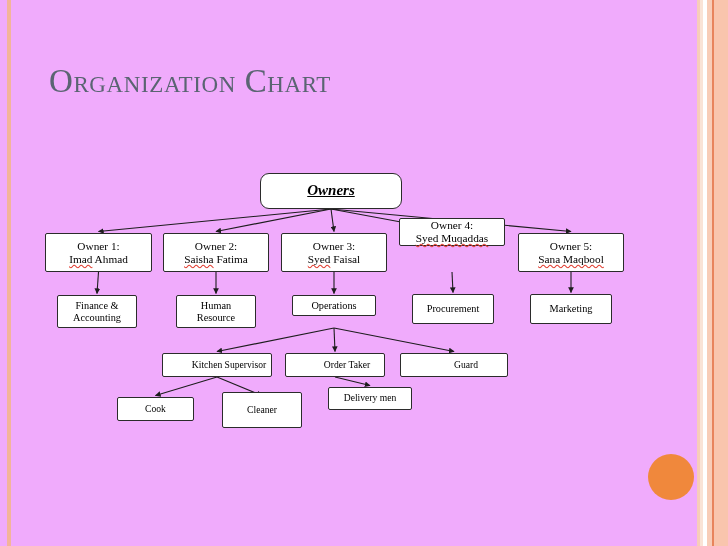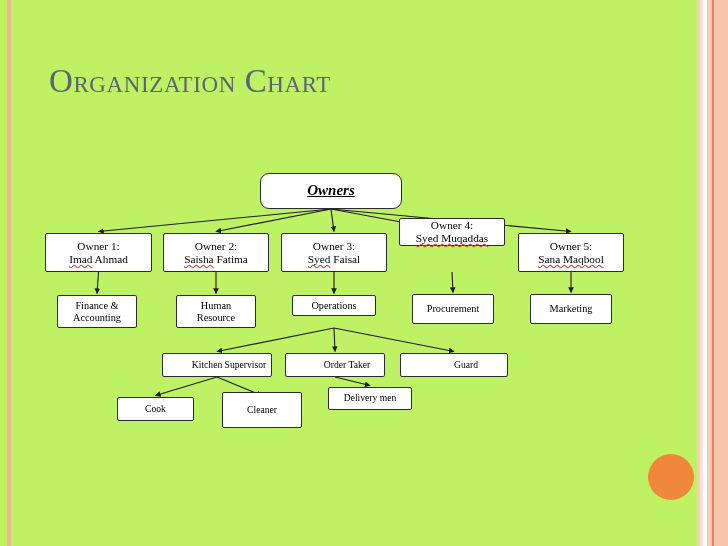--- a/index.html
+++ b/index.html
@@ -3,21 +3,21 @@
 <meta charset="utf-8">
 <style>
   html,body{margin:0;padding:0;}
   body{
     width:728px;height:546px;
     background:#ffffff;
     font-family:"Liberation Serif", serif;
     overflow:hidden;
     position:relative;
   }
-  #slide{position:absolute;left:0;top:0;width:728px;height:546px;background:#bef264;}
+  #slide{position:absolute;left:0;top:0;width:728px;height:546px;background:#f0abfc;}
 
   
   .vline{position:absolute;top:0;height:546px;}
   .circle-accent{position:absolute;border-radius:50%;}
 
   
   #title{
     position:absolute;
     left:49px; top:63px;
     font-family:"Liberation Serif", serif;

